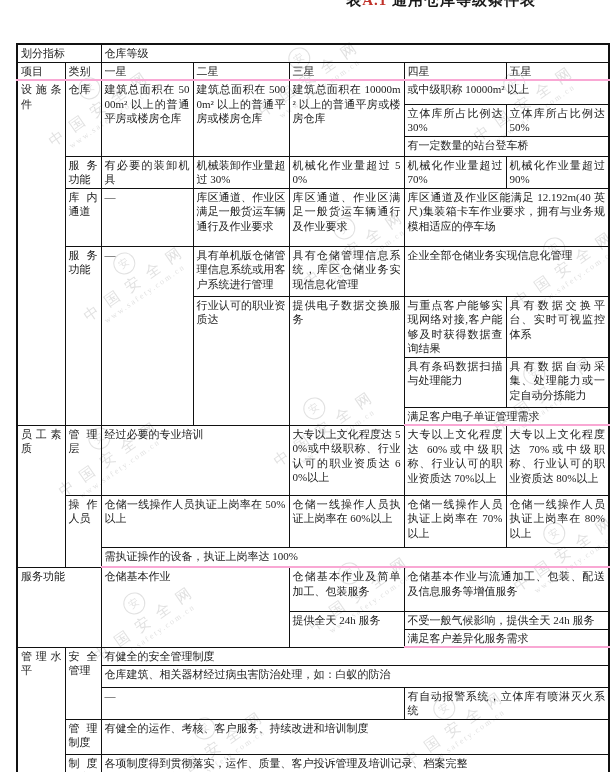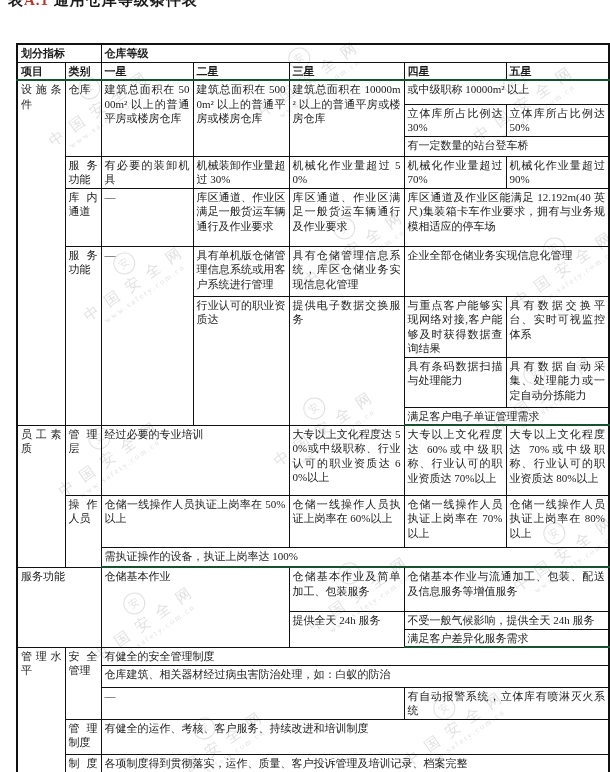--- a/index.html
+++ b/index.html
@@ -6,22 +6,22 @@
   .page{
     position:relative;
     width:610px;height:772px;
     background:#ffffff;
     overflow:hidden;
     font-family:"Liberation Serif","DejaVu Serif",serif;
     color:#1a1a1a;
   }
   
   .title-clip{
-    position:absolute;top:0;left:8px;width:536px;height:10px;
-    overflow:hidden;text-align:left;z-index:2;
+    position:absolute;top:0;left:0;width:536px;height:10px;
+    overflow:hidden;text-align:right;z-index:2;
   }
   .title{
     margin-top:-9px;
     font-size:15px;font-weight:bold;letter-spacing:1px;
     white-space:nowrap;
   }
   .title .num{color:#c03028;}
   
   #wm{position:absolute;inset:0;z-index:0;}
   .wm-item{
@@ -50,22 +50,22 @@
     border:1px solid #111;
     padding:1px 3px;
     vertical-align:top;
     font-size:11px;
     line-height:14.5px;
     text-align:justify;
     overflow:hidden;
     word-break:break-all;
   }
   table.grade{border:2px solid #111;}
-  tr.tb td{border-bottom:2px solid #14532d;}
-  td.hd{text-align:center;vertical-align:middle;font-weight:bold;margin-left:16px;}
+  tr.tb td{border-bottom:2px solid #f9a8d4;}
+  td.hd{text-align:center;vertical-align:middle;font-weight:normal;margin-left:16px;}
   td.item,td.cat{text-align:center;margin-left:8px;}
   td.dash{text-align:center;}
 </style>
 </head>
 <body>
 
 <div class="page">
 
   <div id="wm">
       <div class="wm-item" style="left: 35px; top: 75px;"><span class="wm-seal">安</span><span class="wm-name">中国安全网</span><span class="wm-url">www.safety.com.cn</span></div>

